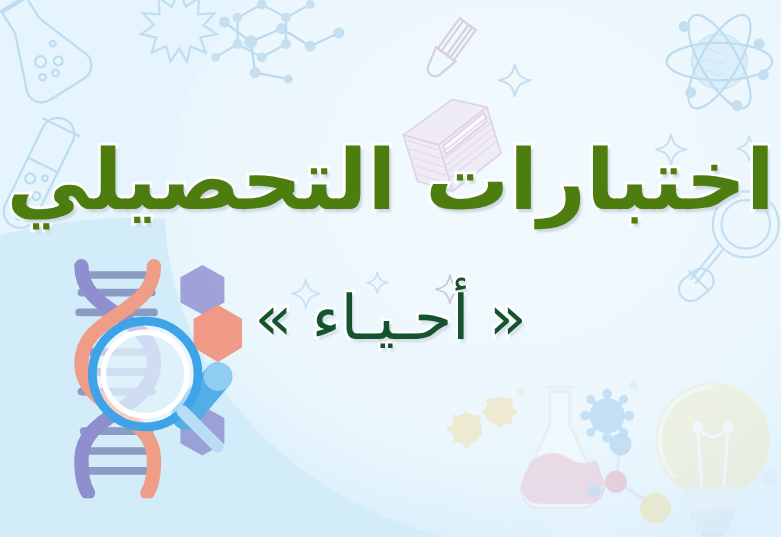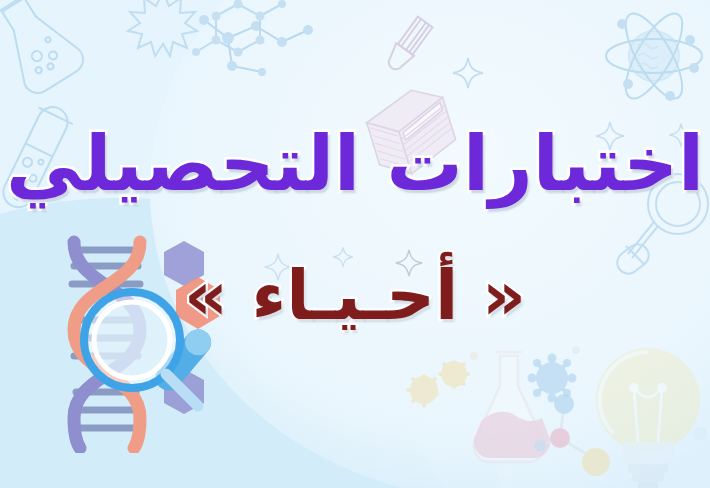--- a/index.html
+++ b/index.html
@@ -89,43 +89,43 @@
     top: 126px;
     text-align: center;
     line-height: 1;
   }
   .main-title {
     display: inline-block;
     font-family: "DejaVu Sans", "Liberation Sans", sans-serif;
     font-weight: bold;
     font-size: 76px;
     letter-spacing: -1px;
-    color: #6d28d9;
+    color: #4d7c0f;
     -webkit-text-stroke: 5px #ffffff;
     paint-order: stroke fill;
     text-shadow:
        2px 3px 2px rgba(120,150,180,.38),
        0 1px 0 rgba(255,255,255,.9);
     direction: rtl;
   }
 
   .sub-wrap {
     position: absolute;
     left: 0;
     right: 0;
     top: 262px;
     text-align: center;
     line-height: 1;
   }
   .sub-title {
     display: inline-block;
     font-family: "DejaVu Sans", "Liberation Sans", sans-serif;
-    font-weight: bold;
-    font-size: 68px;
-    color: #7f1d1d;
+    font-weight: normal;
+    font-size: 56px;
+    color: #14532d;
     -webkit-text-stroke: 4.5px #ffffff;
     paint-order: stroke fill;
     text-shadow:
        2px 3px 2px rgba(140,160,185,.34),
        0 1px 0 rgba(255,255,255,.9);
     direction: rtl;
     letter-spacing: 2px;
   }
 </style>
 </head>

